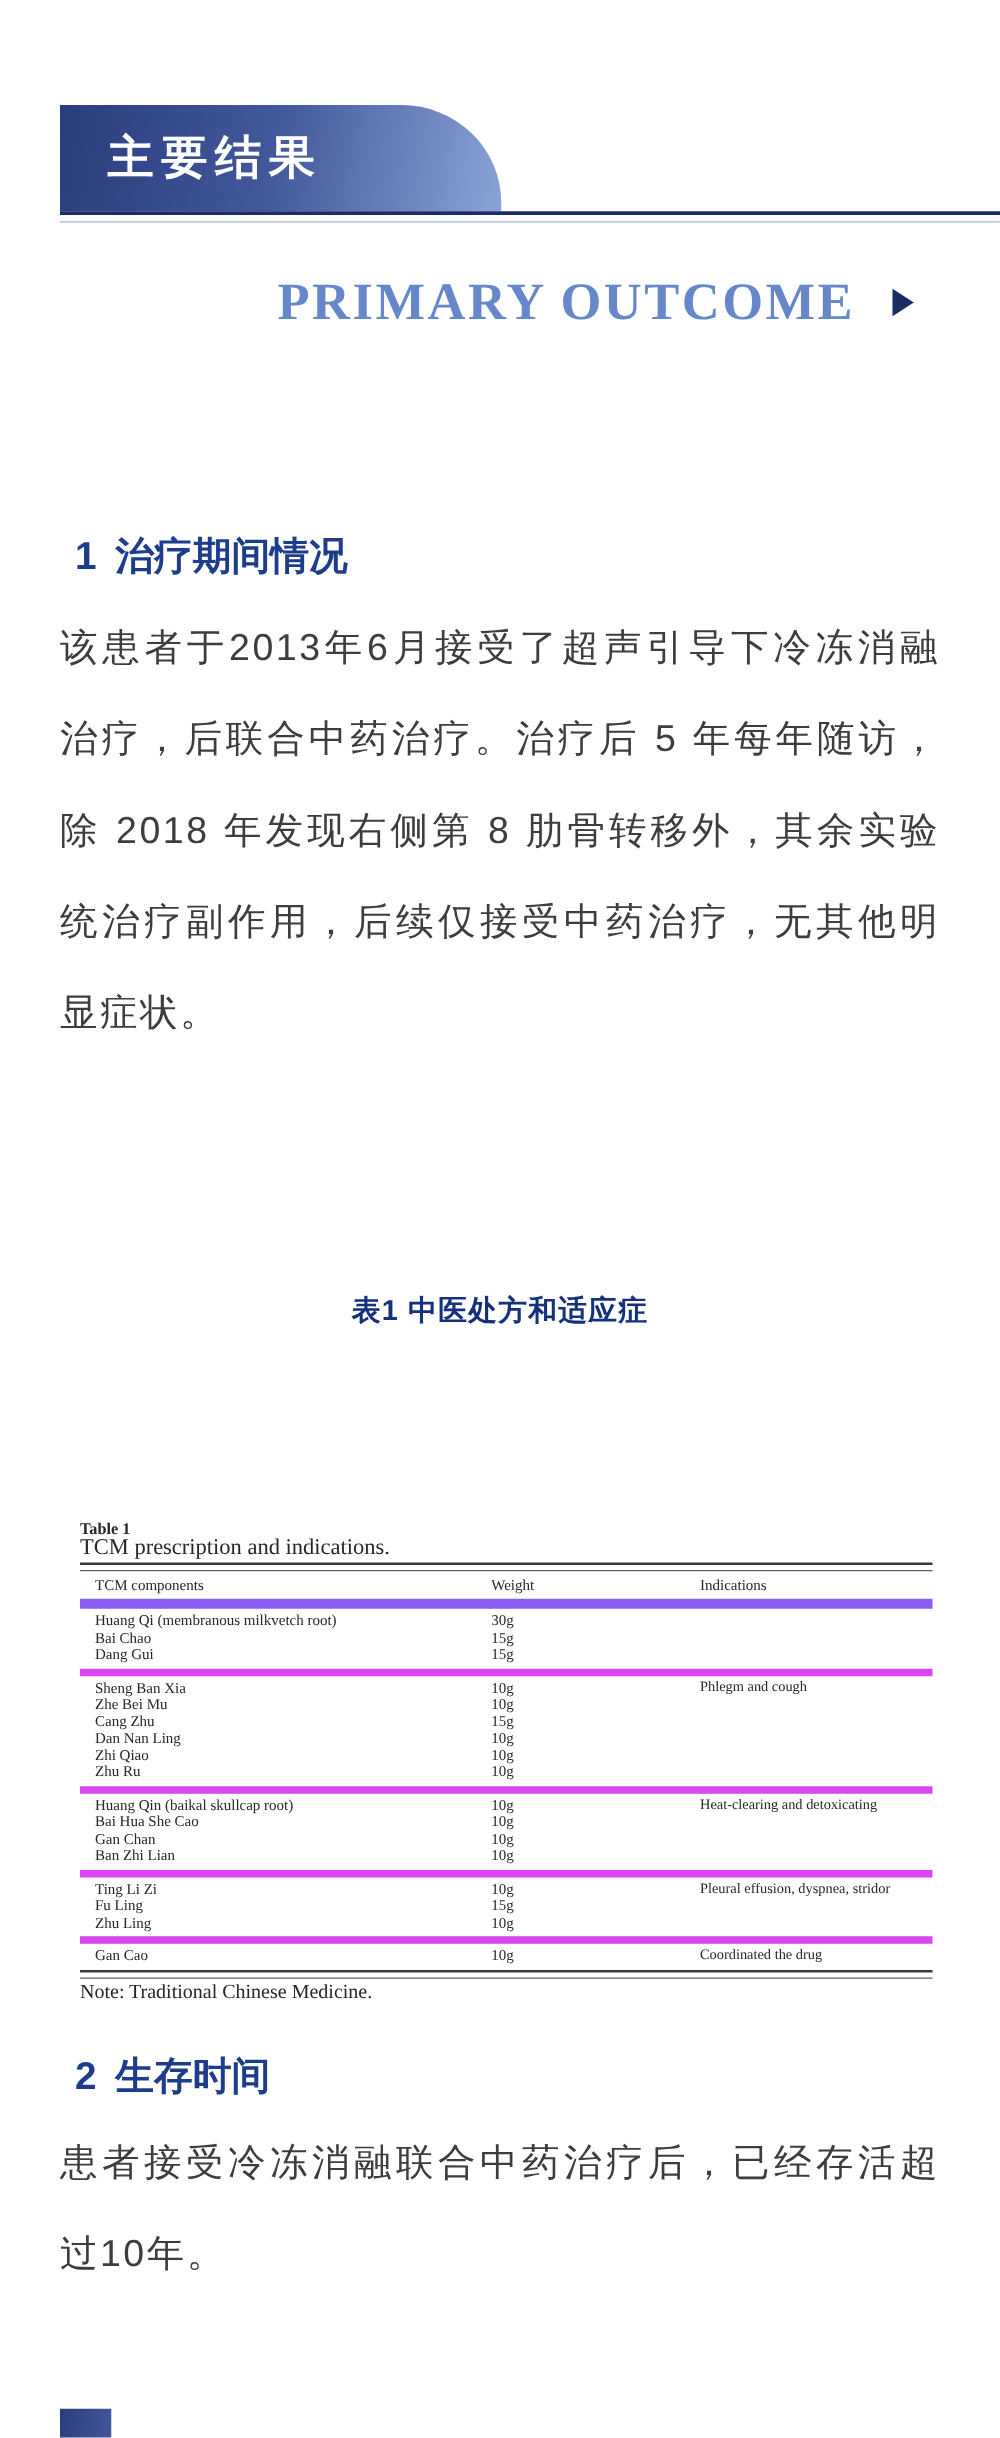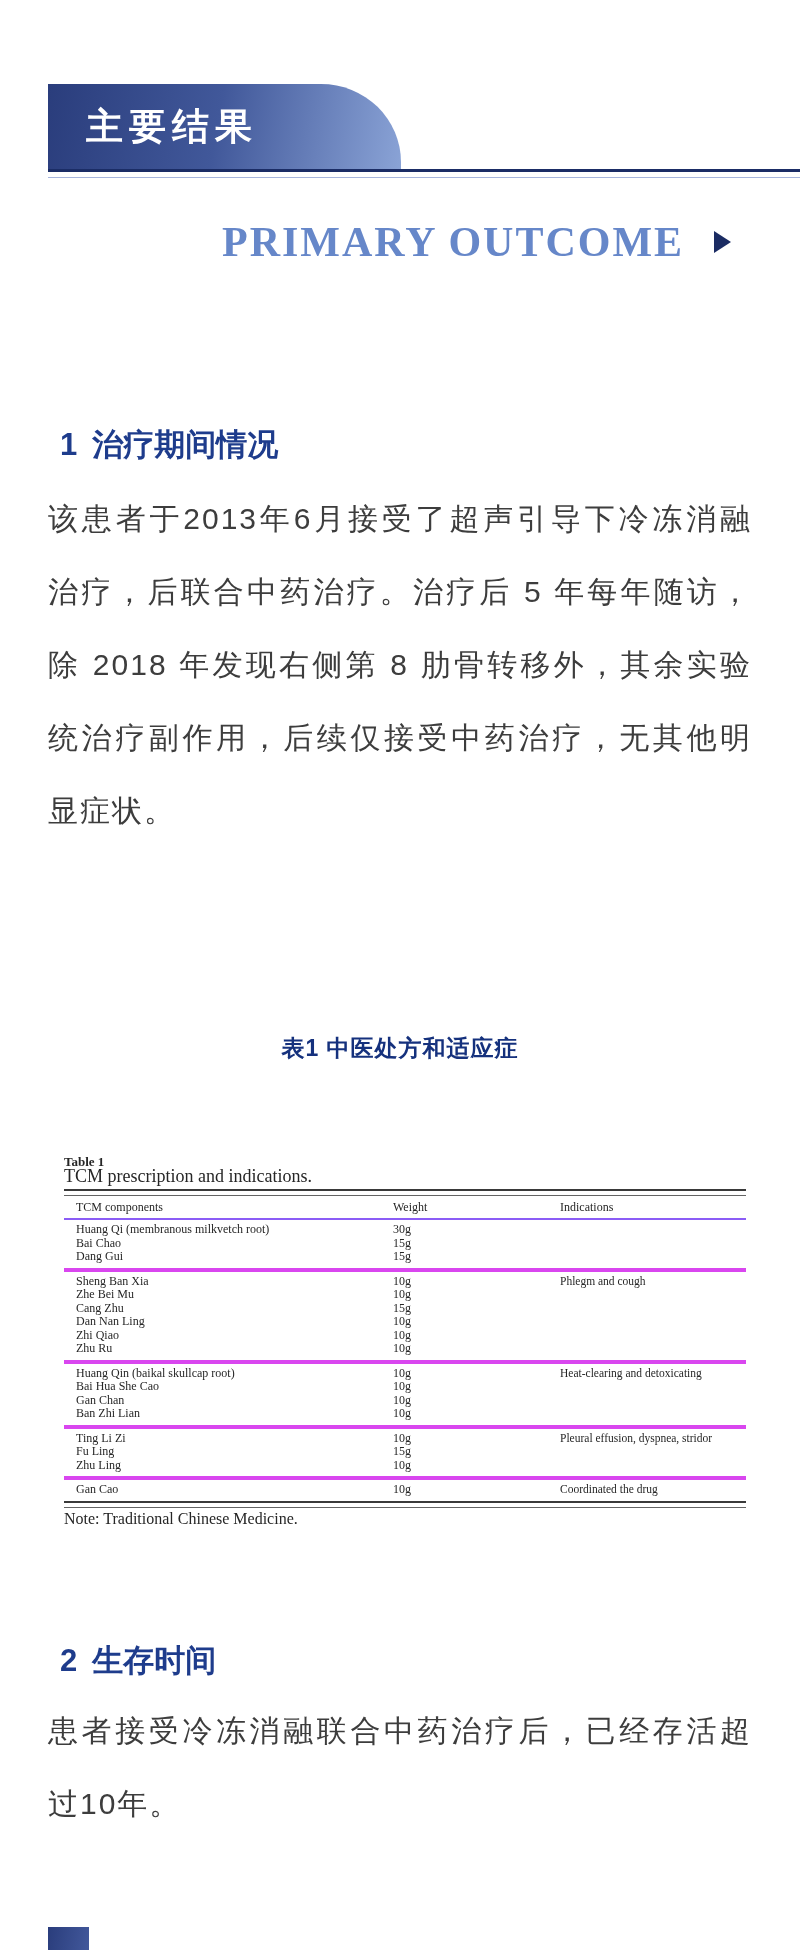--- a/index.html
+++ b/index.html
@@ -50,32 +50,32 @@
     height:73px; line-height:73px; font-size:30px; letter-spacing:2px;
     color:#3d3d3d; white-space:nowrap; overflow:visible;
   }
   .para .line.just { text-align:justify; text-align-last:justify; white-space:normal; height:73px; }
 
   
   .caption { left:0; top:1014px; width:800px; text-align:center;
     font-weight:bold; font-size:23px; color:#15317d; letter-spacing:1px;margin-top:19px; }
 
   
-  .table-wrap { left:64px; top:1154px; width:682px;
+  .table-wrap { left:64px; top:1215px; width:682px;
     font-family:"Liberation Serif", serif; color:#262626; }
   .t-title { font-size:13px; font-weight:bold; line-height:15px; }
   .t-sub   { font-size:18px; line-height:15px; margin-bottom:5px; }
   .d-rule  { height:4px; border-top:2px solid #3a3a3a; border-bottom:1px solid #636363; }
-  .t-header { display:flex; padding:4px 0 4px; border-bottom:2px solid #8b5cf6;justify-content:center; }
+  .t-header { display:flex; padding:4px 0 4px; border-bottom:8px solid #8b5cf6;justify-content:center; }
   .t-header .hcell { font-size:12px; line-height:14px; }
   .c1 { width:329px; padding-left:12px; box-sizing:border-box; }
   .c2 { width:167px; }
   .c3 { flex:1; }
   .tgroup { display:flex; padding:3px 0 4px; }
-  .tgroup + .tgroup { border-top:4px solid #d946ef; }
+  .tgroup + .tgroup { border-top:6px solid #d946ef; }
   .trow { font-size:12px; line-height:13.5px; white-space:nowrap; }
   .tcol3-text { font-size:11.5px; }
   .t-note { font-size:16px; line-height:14px; margin-top:4px; }
 
   
   .corner-square { left:48px; top:1927px; width:41px; height:23px;
     background:linear-gradient(100deg,#2a3d7c,#42589b); }
 </style>
 </head>
 <body>

